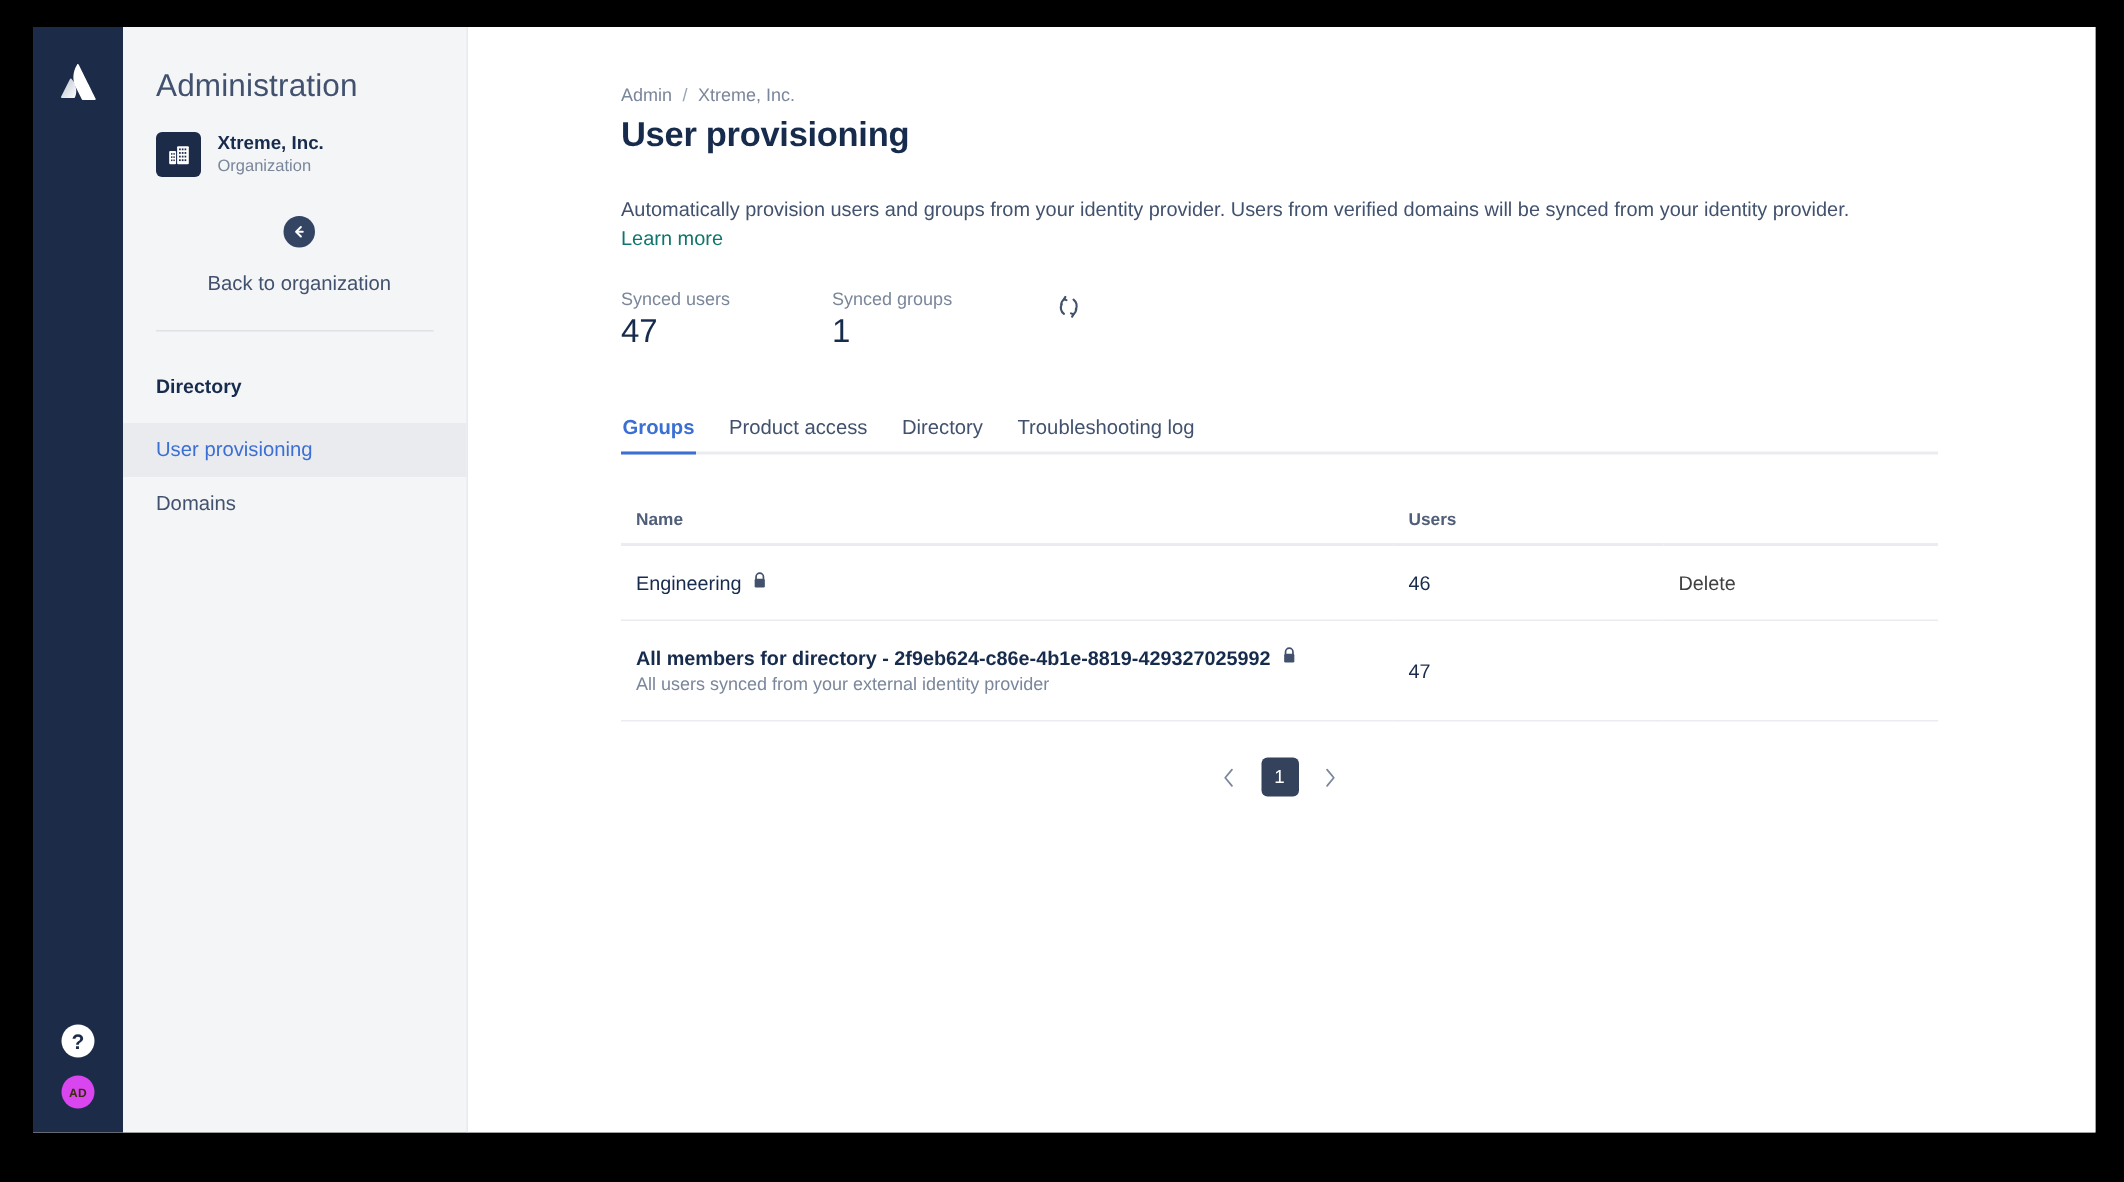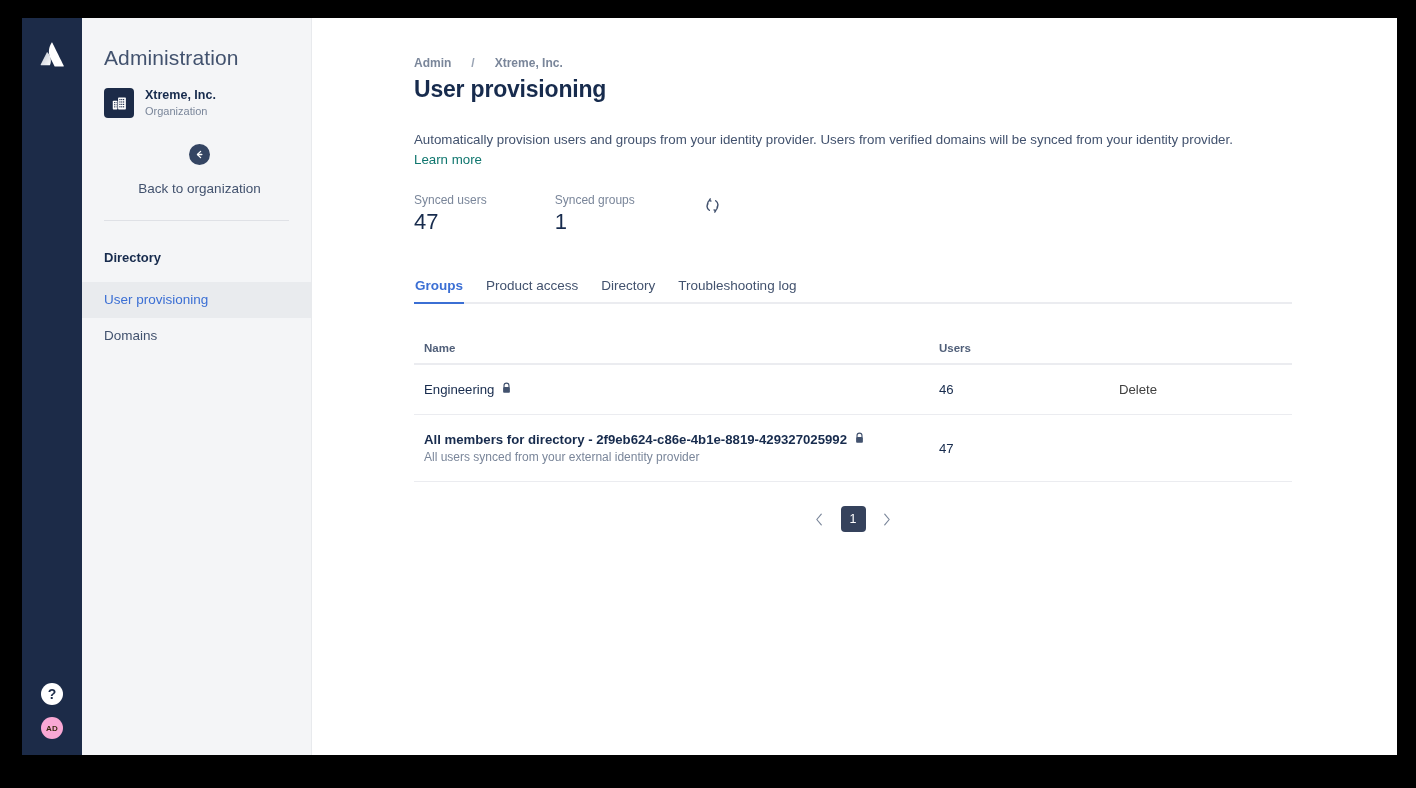--- a/index.html
+++ b/index.html
@@ -60,21 +60,21 @@
     font-size: 14px;
     font-weight: bold;
     display: flex;
     align-items: center;
     justify-content: center;
     line-height: 1;
   }
   .avatar {
     width: 22px; height: 22px;
     border-radius: 50%;
-    background: #f9a8d4;
+    background: #d946ef;
     color: #3b2a10;
     font-size: 8px;
     font-weight: bold;
     letter-spacing: .3px;
     display: flex;
     align-items: center;
     justify-content: center;
   }
 
   
@@ -176,22 +176,21 @@
   }
   .content {
     width: 878px;
   }
   .breadcrumb {
     font-size: 12px;
     color: #7a869a;
     margin-bottom: 6px;
     display: flex;
     align-items: center;
-    gap: 20px;
-    font-weight: bold;
+    gap: 7px;
   }
   .crumb-link { cursor: pointer; }
   .crumb-sep { color: #9aa4b4; }
   .page-title {
     font-size: 23px;
     font-weight: bold;
     color: #172b4d;
     letter-spacing: -.2px;
     margin-bottom: 27px;
   }

